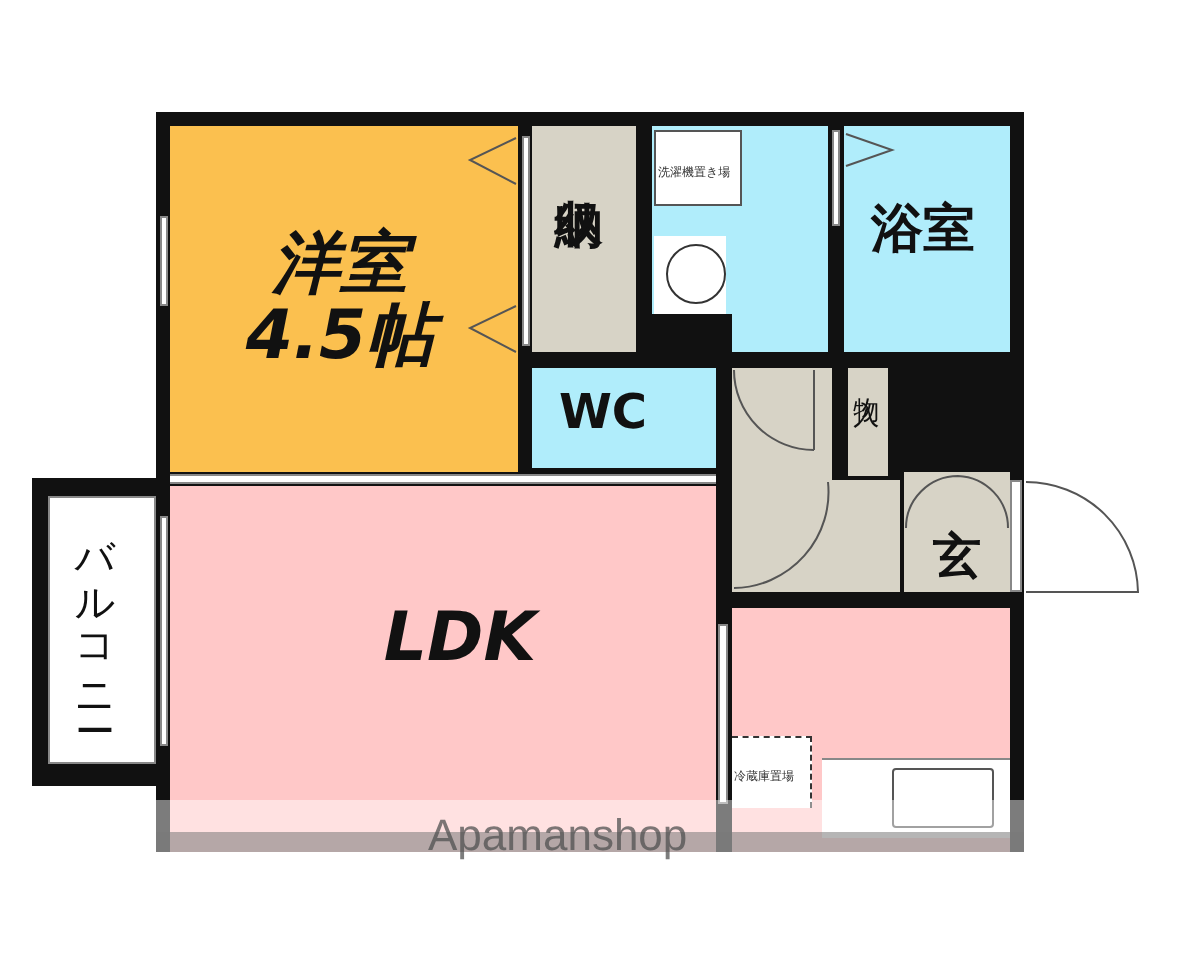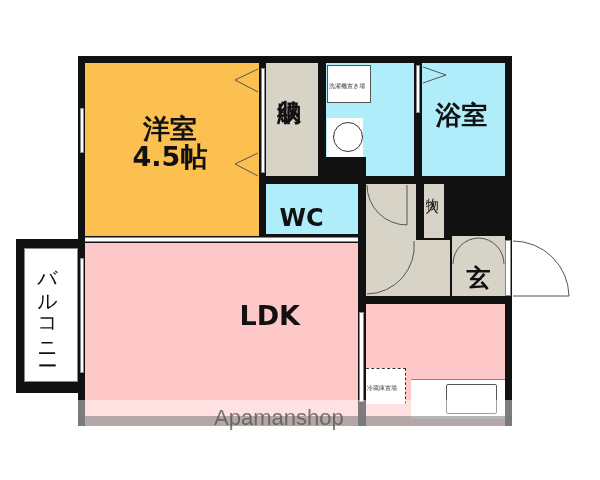--- a/index.html
+++ b/index.html
@@ -1,21 +1,21 @@
 <!DOCTYPE html>
 <html><head>
 <meta charset="utf-8">
 <style>
   html, body { margin:0; padding:0; }
   body { width:600px; height:480px; background:#ffffff; position:relative; overflow:hidden;
          font-family:"DejaVu Sans", sans-serif; }
   .abs { position:absolute; box-sizing:border-box; }
   .wall { background:#111; }
   .room-label { position:absolute; text-align:center; font-weight:bold; color:#111; line-height:1.05; }
-  .lbl-big { font-size:27px; }
+  .lbl-big { font-size:34px;font-style:italic; }
   .lbl-mid { font-size:24px; }
   .small-note { position:absolute; font-size:6px; color:#333; white-space:nowrap; }
   .vert { writing-mode:vertical-rl; text-orientation:upright; letter-spacing:2px; }
   .window { background:#fff; border:1px solid #888; }
 </style>
 </head>
 <body>
 
 <div class="abs wall" style="left:78px;top:56px;width:434px;height:370px;background:#111;"></div>
 
@@ -46,21 +46,21 @@
 <div class="abs" style="left:326px;top:157px;width:40px;height:19px;background:#111;"></div>
 
 <div class="abs" style="left:422px;top:63px;width:83px;height:113px;background:#B0EDFB;"></div>
 <div class="abs" style="left:416px;top:65px;width:4px;height:48px;background:#fff;border:1px solid #888;"></div>
 <svg class="abs" style="left:422px;top:66px;" width="26" height="20">
     <polyline points="1,1 24,9 1,17" fill="none" stroke="#555" stroke-width="1"></polyline>
   </svg>
 <div class="room-label lbl-mid" style="left:422px;top:102px;width:79px;font-size:26px;">浴室</div>
 
 <div class="abs" style="left:266px;top:184px;width:92px;height:50px;background:#B0EDFB;"></div>
-<div class="room-label lbl-mid" style="left:266px;top:206px;width:71px;">WC</div>
+<div class="room-label lbl-mid" style="left:266px;top:194px;width:71px;">WC</div>
 
 <div class="abs" style="left:366px;top:184px;width:50px;height:56px;background:#D7D3C6;"></div>
 <div class="abs" style="left:366px;top:240px;width:84px;height:56px;background:#D7D3C6;"></div>
 <svg class="abs" style="left:366px;top:184px;" width="50" height="56">
     <path d="M1,1 A40,40 0 0 0 41,41" fill="none" stroke="#555"></path>
     <line x1="41" y1="1" x2="41" y2="41" stroke="#555"></line>
   </svg>
 <svg class="abs" style="left:366px;top:240px;" width="50" height="56">
     <path d="M48,1 A48,48 0 0 1 1,54" fill="none" stroke="#555"></path>
   </svg>
@@ -74,21 +74,21 @@
   </svg>
 <div class="room-label lbl-mid" style="left:452px;top:266px;width:53px;">玄</div>
 
 <div class="abs" style="left:505px;top:240px;width:6px;height:56px;background:#fff;border:1px solid #888;"></div>
 <svg class="abs" style="left:512px;top:240px;" width="60" height="60">
     <path d="M1,1 A56,56 0 0 1 57,56 L1,56" fill="#fff" stroke="#555"></path>
   </svg>
 
 <div class="abs" style="left:85px;top:243px;width:273px;height:183px;background:#FFC8C8;"></div>
 <div class="abs" style="left:85px;top:237px;width:273px;height:5px;background:#fff;border-top:1px solid #888;border-bottom:1px solid #888;"></div>
-<div class="room-label lbl-big" style="left:160px;top:302px;width:140px;text-align:right;">
+<div class="room-label lbl-big" style="left:160px;top:302px;width:140px;">
   <div>LDK</div>
 </div>
 
 <div class="abs" style="left:366px;top:304px;width:139px;height:122px;background:#FFC8C8;"></div>
 <div class="abs" style="left:359px;top:312px;width:5px;height:90px;background:#fff;border:1px solid #888;"></div>
 <div class="abs" style="left:366px;top:368px;width:40px;height:36px;background:#fff;border-top:1px dashed #333;border-right:1px dashed #333;"></div>
 <div class="small-note" style="left:367px;top:384px;">冷蔵庫置場</div>
 <div class="abs" style="left:411px;top:379px;width:94px;height:40px;background:#fff;border-top:1px solid #888;"></div>
 <div class="abs" style="left:446px;top:384px;width:51px;height:30px;background:#fff;border:1px solid #555;border-radius:2px;"></div>
 

